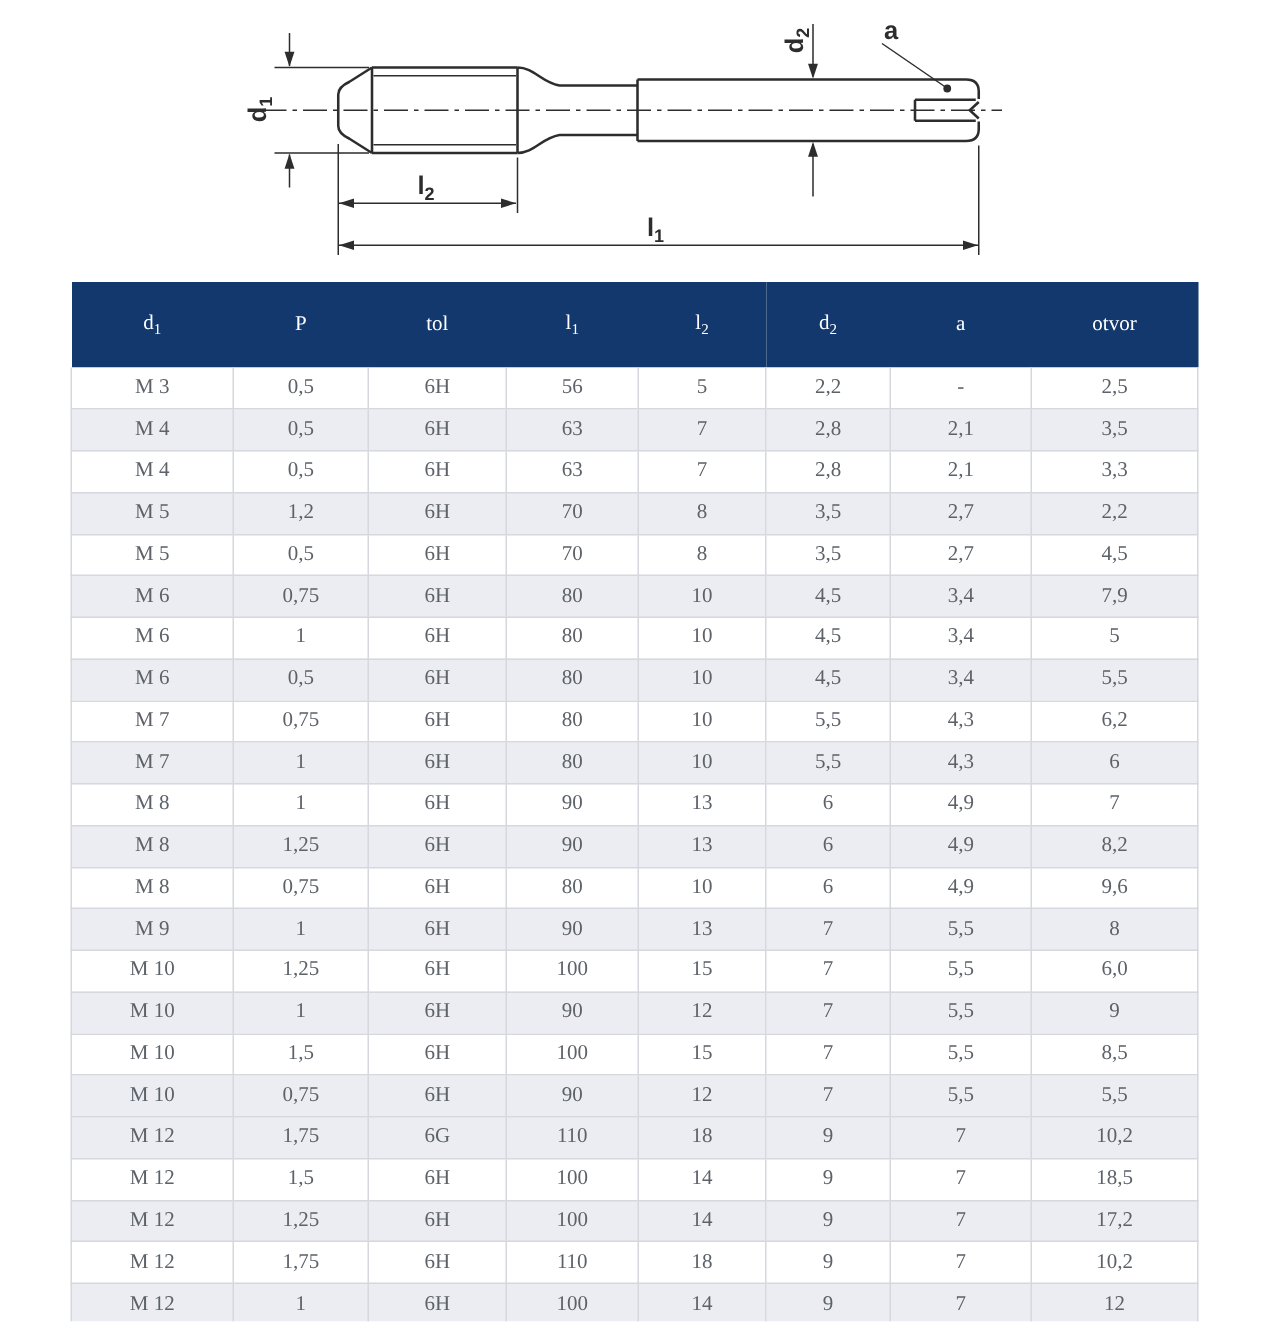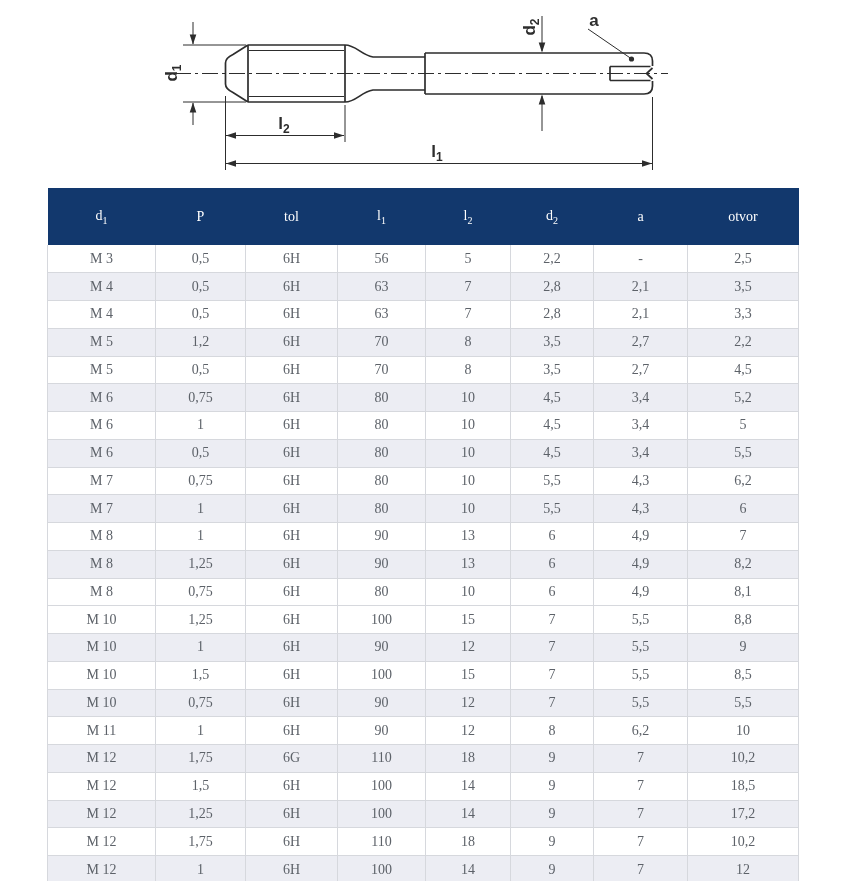--- a/index.html
+++ b/index.html
@@ -211,21 +211,21 @@
             <td>4,5</td>
           </tr>
           <tr class="alt">
             <td>M 6</td>
             <td>0,75</td>
             <td>6H</td>
             <td>80</td>
             <td>10</td>
             <td>4,5</td>
             <td>3,4</td>
-            <td>5,2</td>
+            <td>7,9</td>
           </tr>
           <tr>
             <td>M 6</td>
             <td>1</td>
             <td>6H</td>
             <td>80</td>
             <td>10</td>
             <td>4,5</td>
             <td>3,4</td>
             <td>5</td>
@@ -281,31 +281,41 @@
             <td>8,2</td>
           </tr>
           <tr>
             <td>M 8</td>
             <td>0,75</td>
             <td>6H</td>
             <td>80</td>
             <td>10</td>
             <td>6</td>
             <td>4,9</td>
-            <td>8,1</td>
+            <td>9,6</td>
+          </tr>
+          <tr class="alt">
+            <td>M 9</td>
+            <td>1</td>
+            <td>6H</td>
+            <td>90</td>
+            <td>13</td>
+            <td>7</td>
+            <td>5,5</td>
+            <td>8</td>
           </tr>
           <tr>
             <td>M 10</td>
             <td>1,25</td>
             <td>6H</td>
             <td>100</td>
             <td>15</td>
             <td>7</td>
             <td>5,5</td>
-            <td>8,8</td>
+            <td>6,0</td>
           </tr>
           <tr class="alt">
             <td>M 10</td>
             <td>1</td>
             <td>6H</td>
             <td>90</td>
             <td>12</td>
             <td>7</td>
             <td>5,5</td>
             <td>9</td>
@@ -322,30 +332,20 @@
           </tr>
           <tr class="alt">
             <td>M 10</td>
             <td>0,75</td>
             <td>6H</td>
             <td>90</td>
             <td>12</td>
             <td>7</td>
             <td>5,5</td>
             <td>5,5</td>
-          </tr>
-          <tr>
-            <td>M 11</td>
-            <td>1</td>
-            <td>6H</td>
-            <td>90</td>
-            <td>12</td>
-            <td>8</td>
-            <td>6,2</td>
-            <td>10</td>
           </tr>
           <tr class="alt">
             <td>M 12</td>
             <td>1,75</td>
             <td>6G</td>
             <td>110</td>
             <td>18</td>
             <td>9</td>
             <td>7</td>
             <td>10,2</td>

